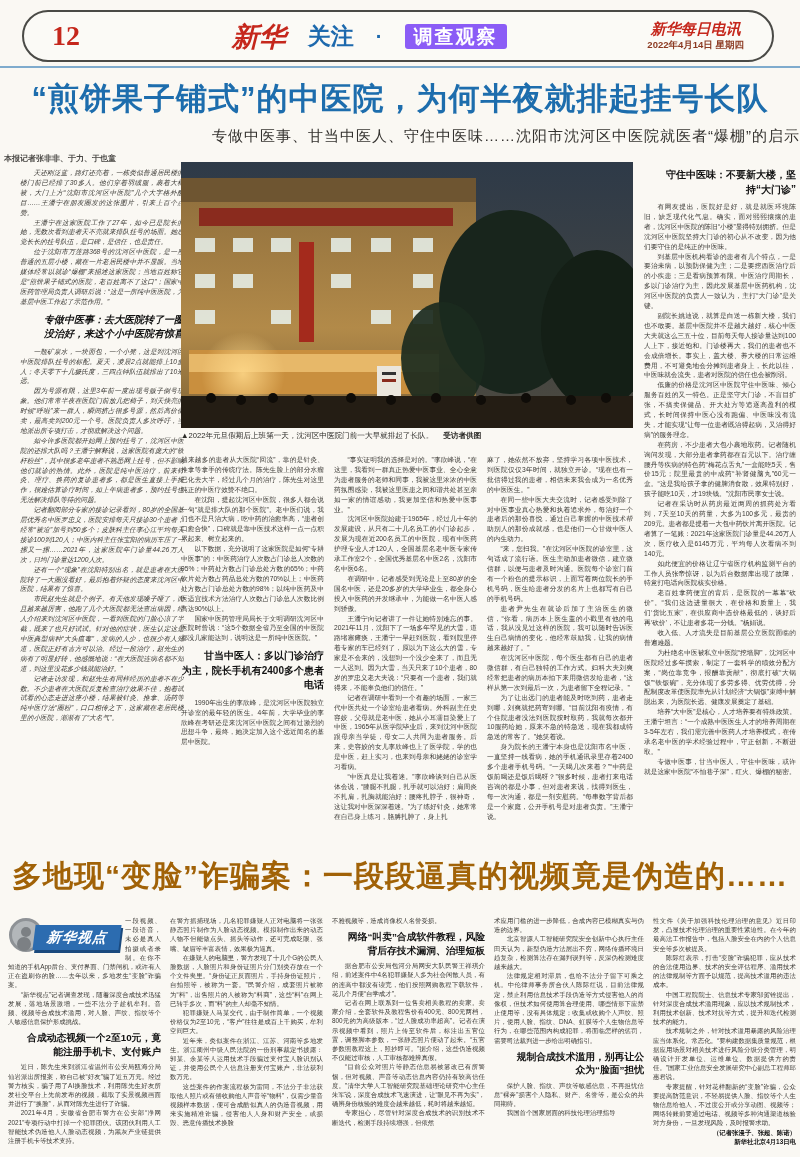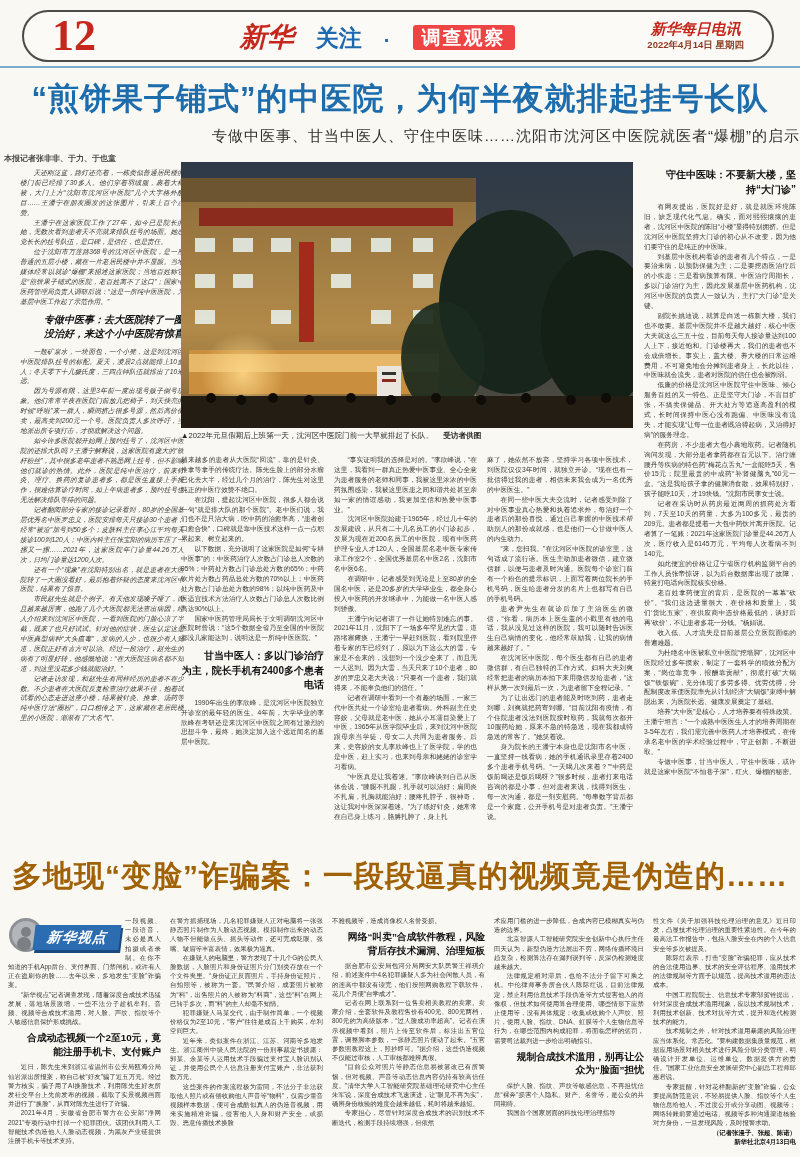--- a/index.html
+++ b/index.html
@@ -2,26 +2,26 @@
 <html><head>
 <meta charset="utf-8">
 <style>
   html,body{margin:0;padding:0;background:#d8d5cf;}
   .page{position:relative;width:800px;height:1157px;margin:0 auto;background:#faf8f3;overflow:hidden;
         font-family:"Liberation Sans","DejaVu Sans",sans-serif;color:#2e2c29;}
   
   .masthead{position:absolute;left:22px;top:10px;width:752px;height:52px;border:2px solid #4a4a46;
             border-radius:28px;background:#fbfaf6;display:flex;align-items:center;justify-content:space-between;
             padding:0 28px;box-sizing:border-box;}
-  .pagenum{font-family:"Liberation Serif","DejaVu Serif",serif;font-size:44px;font-weight:bold;color:#c5271c;line-height:1;text-align:center;}
-  .mast-center{display:flex;align-items:flex-end;gap:22px;margin-left:11px;}
+  .pagenum{font-family:"Liberation Serif","DejaVu Serif",serif;font-size:28px;font-weight:bold;color:#c5271c;line-height:1;text-align:center;}
+  .mast-center{display:flex;align-items:center;gap:22px;margin-left:11px;}
   .brand-script{color:#c5271c;font-size:27px;font-weight:bold;font-style:italic;font-family:"DejaVu Serif","Liberation Serif",serif;line-height:1;}
   .section-label{color:#1d69ad;font-size:23px;font-weight:bold;line-height:1;}
   .sep{color:#1d69ad;font-weight:bold;font-size:20px;line-height:1;}
-  .badge{background:#ef4444;color:#fff;font-size:19px;font-weight:bold;padding:3px 9px;border-radius:3px;letter-spacing:2px;line-height:1;}
+  .badge{background:#8b5cf6;color:#fff;font-size:19px;font-weight:bold;padding:3px 9px;border-radius:3px;letter-spacing:2px;line-height:1;}
   .mast-right{text-align:center;}
   .paper-name{color:#c5271c;font-weight:bold;font-size:15px;font-style:italic;line-height:1;}
   .date-line{color:#8c3a22;font-size:9.5px;font-weight:bold;margin-top:3px;}
   .blue-rule{position:absolute;left:0;top:66px;width:800px;height:2px;background:#7fabcd;}
   
   .headline1{position:absolute;left:0;top:78px;width:800px;text-align:center;color:#1d6dad;
              font-size:31px;font-weight:bold;letter-spacing:1px;}
   .subhead1{position:absolute;left:0;top:127px;width:800px;text-align:right;color:#34322f;font-size:15px;letter-spacing:1px;}
   .byline{position:absolute;left:4px;top:153px;font-size:8px;font-weight:bold;color:#4a4845;}
   .col{position:absolute;overflow:hidden;text-align:justify;font-size:6.7px;line-height:9.9px;color:#3a3834;}

